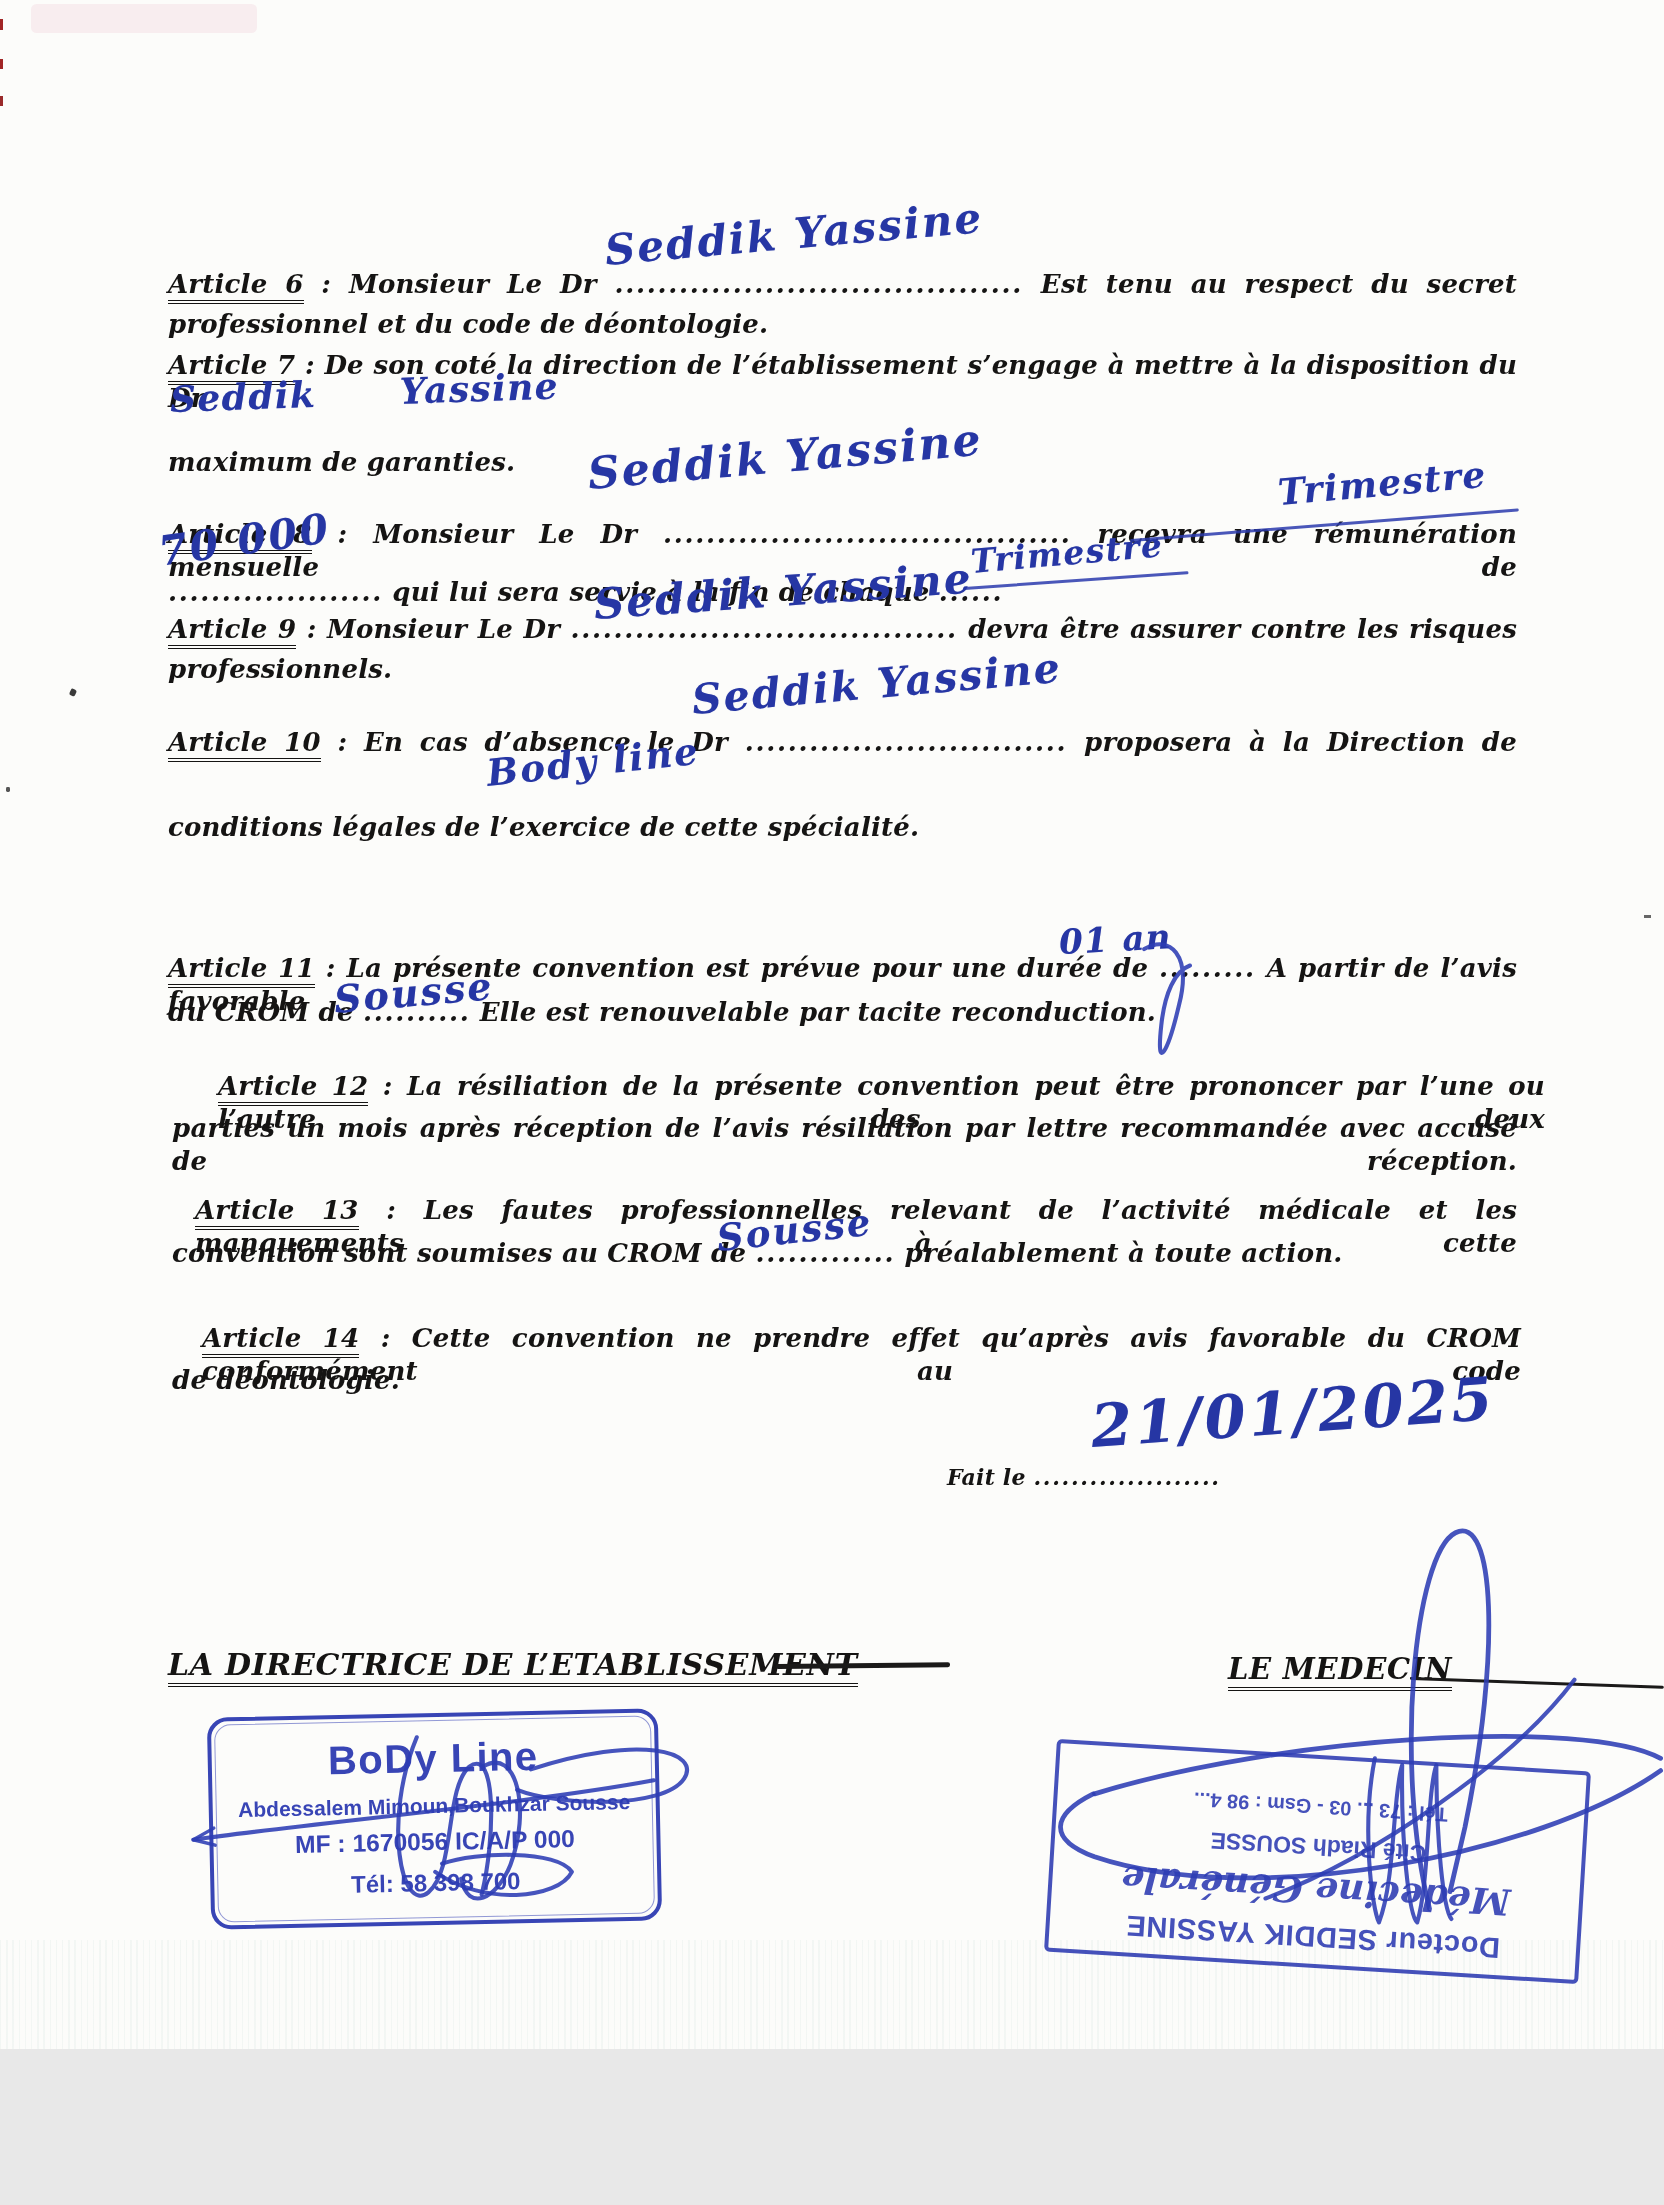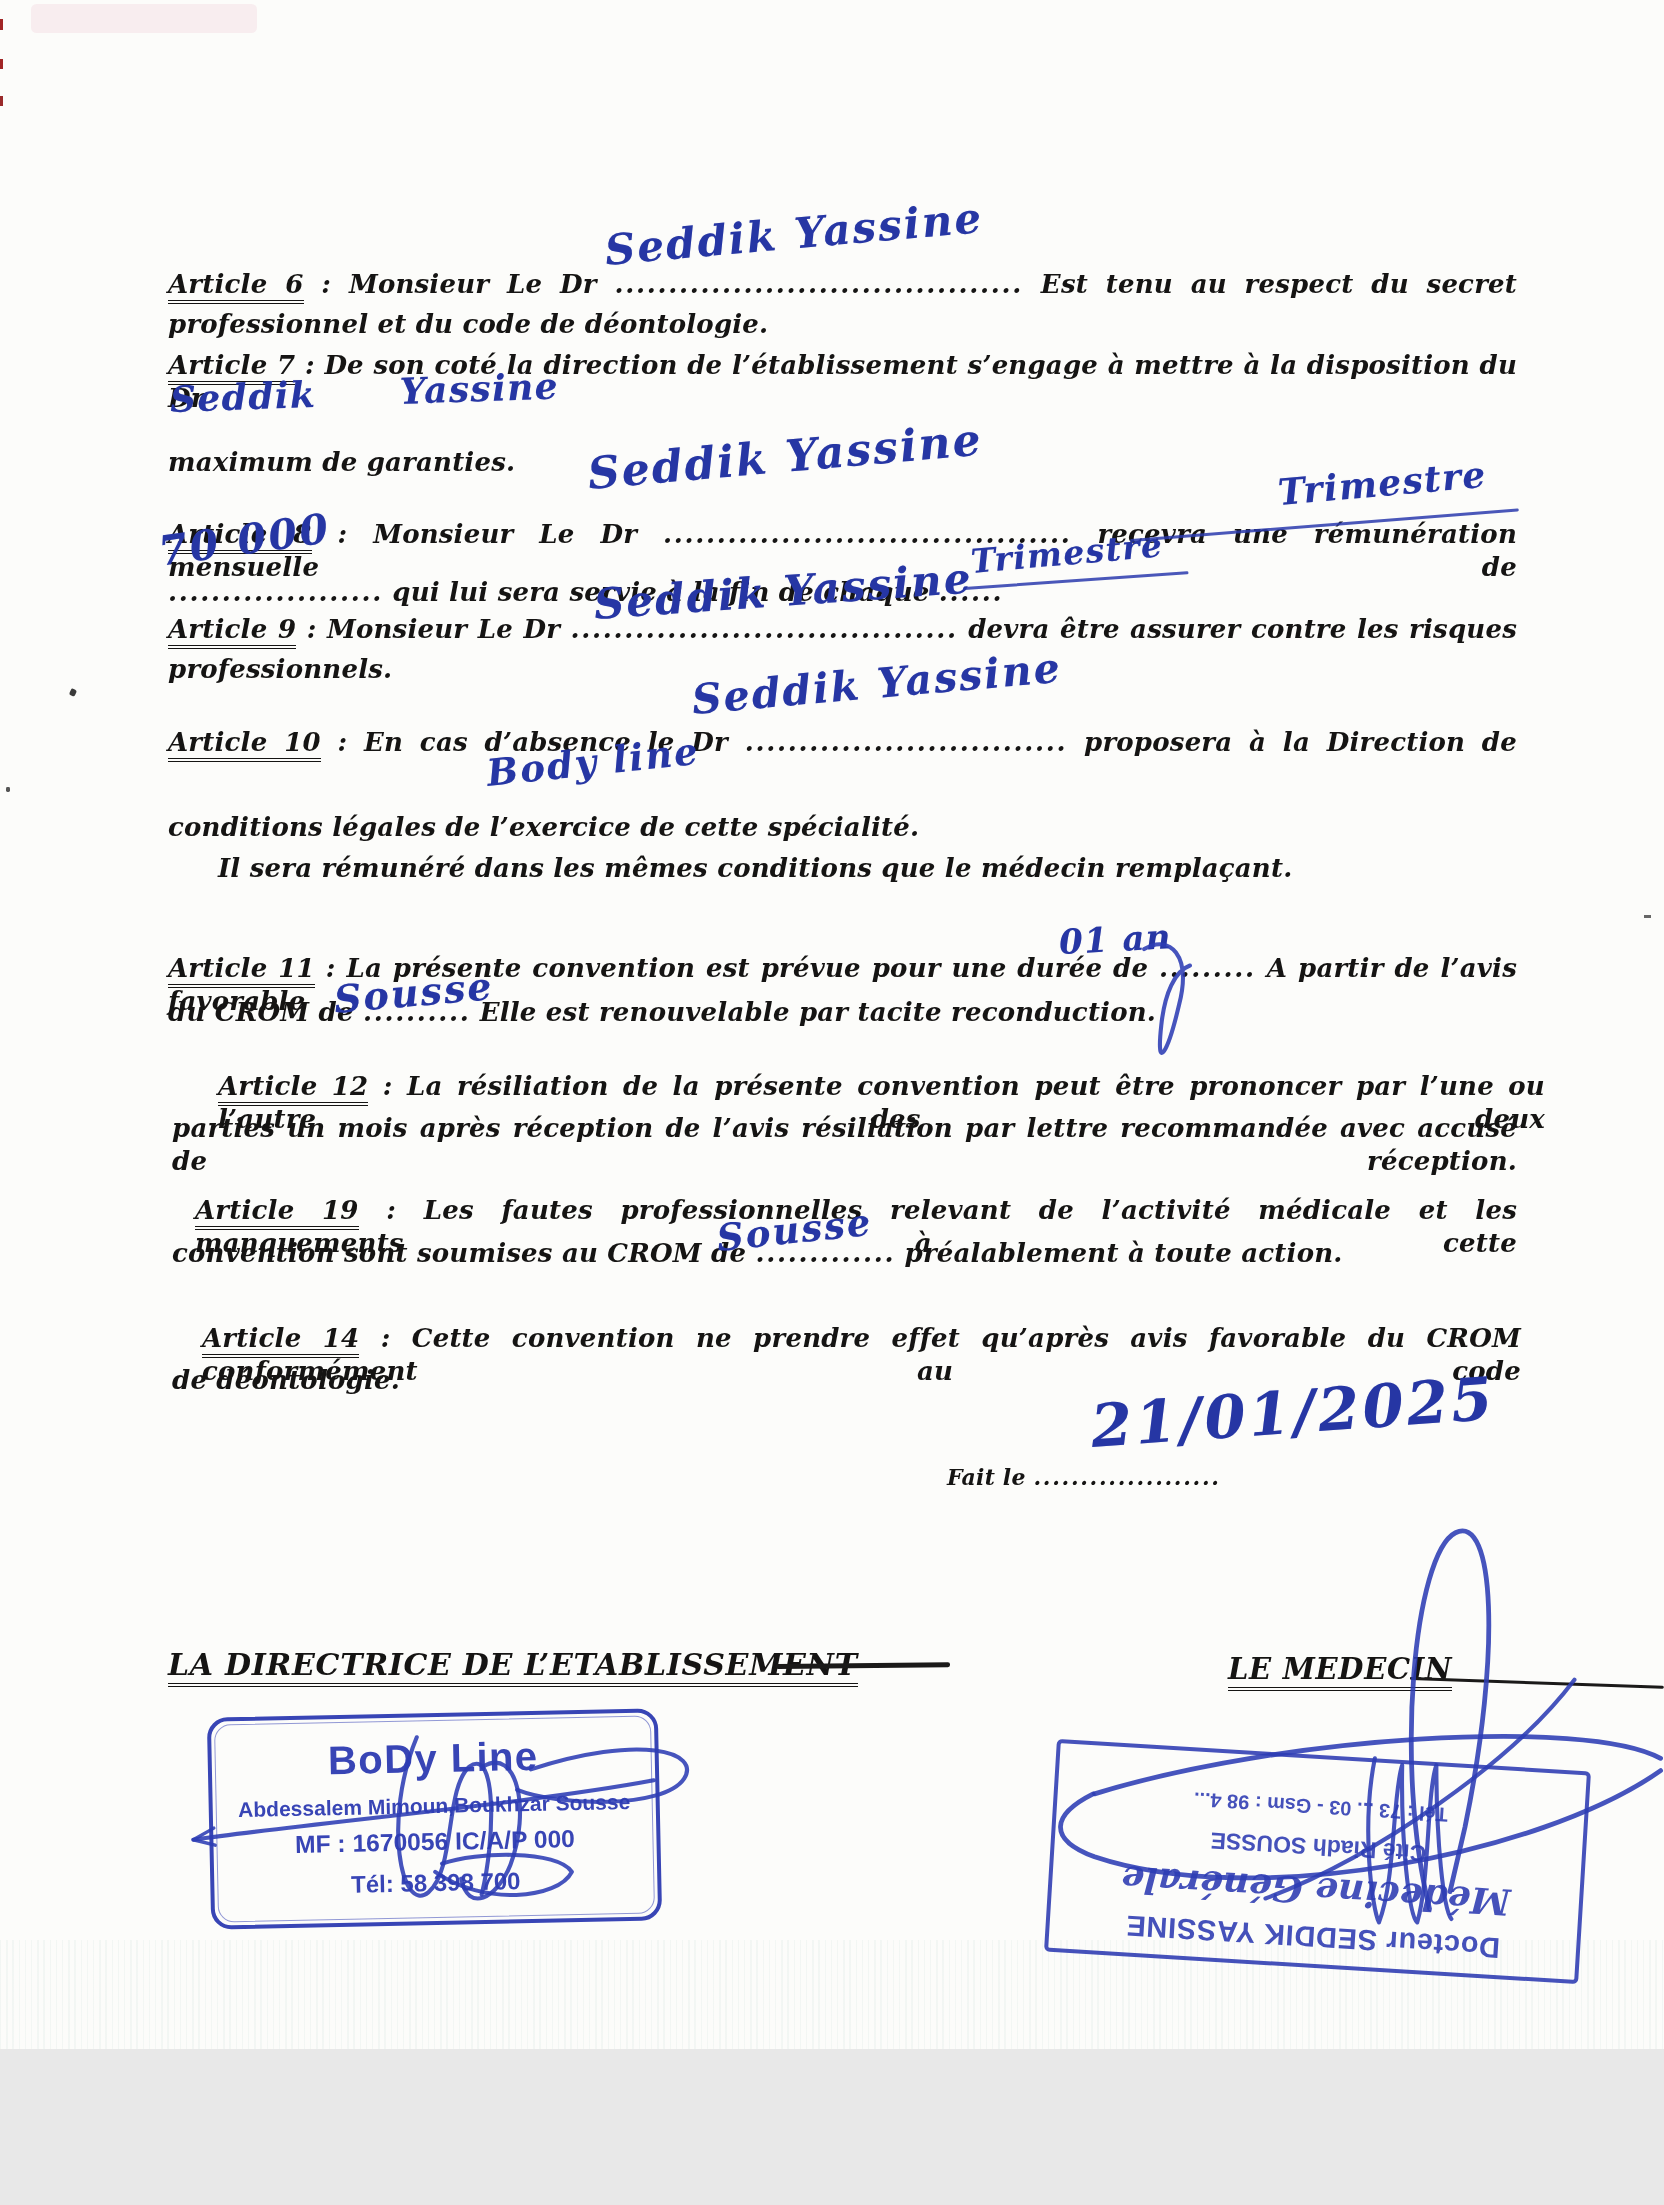--- a/index.html
+++ b/index.html
@@ -96,21 +96,20 @@
   <div class="pline" style="left:168px;top:653px;">professionnels.</div>
   <div class="hw" style="left:594px;top:580px;font-size:42px;transform:rotate(-4deg);letter-spacing:2.1px;">Seddik Yassine</div>
 
   <div class="pline just" style="left:168px;top:726px;width:1349px;">
     <span class="alabel">Article 10</span><span> : </span>
     <span>En cas d’absence le Dr</span>
     <span class="dots">..............................</span>
     <span>proposera à la Direction de</span>
   </div>
   <div class="pline" style="left:168px;top:811px;">conditions légales de l’exercice de cette spécialité.</div>
-  <div class="pline" style="left:218px;top:852px;">Il sera rémunéré dans les mêmes conditions que le médecin remplaçant.</div>
   <div class="hw" style="left:692px;top:676px;font-size:41px;transform:rotate(-5deg);letter-spacing:2.1px;">Seddik Yassine</div>
   <div class="hw" style="left:487px;top:751px;font-size:37px;transform:rotate(-6deg);letter-spacing:2.1px;">Body line</div>
 
   <div class="pline just" style="left:168px;top:952px;width:1349px;">
     <span class="alabel">Article 11</span><span> : </span>
     <span>La présente convention est prévue pour une durée de</span>
     <span class="dots">.........</span>
     <span>A partir de l’avis favorable</span>
   </div>
   <div class="pline" style="left:168px;top:996px;">
@@ -124,21 +123,21 @@
   </svg>
   <div class="hw" style="left:334px;top:977px;font-size:38px;transform:rotate(-5deg);letter-spacing:2.1px;">Sousse</div>
 
   <div class="pline just" style="left:190px;top:1070px;width:1327px;margin-left:28px;">
     <span class="alabel">Article 12</span><span> : </span>
     <span>La résiliation de la présente convention peut être prononcer par l’une ou l’autre des deux</span>
   </div>
   <div class="pline just" style="left:172px;top:1112px;width:1345px;">parties un mois après réception de l’avis résiliation par lettre recommandée avec accusé de réception.</div>
 
   <div class="pline just" style="left:195px;top:1194px;width:1322px;">
-    <span class="alabel">Article 19</span><span> : </span>
+    <span class="alabel">Article 13</span><span> : </span>
     <span>Les fautes professionnelles relevant de l’activité médicale et les manquements à cette</span>
   </div>
   <div class="pline" style="left:172px;top:1237px;">
     <span>convention sont soumises au CROM de</span>
     <span class="dots">.............</span>
     <span>préalablement à toute action.</span>
   </div>
   <div class="hw" style="left:717px;top:1216px;font-size:37px;transform:rotate(-6deg);letter-spacing:2.1px;">Sousse</div>
 
   <div class="pline just" style="left:202px;top:1322px;width:1319px;">

